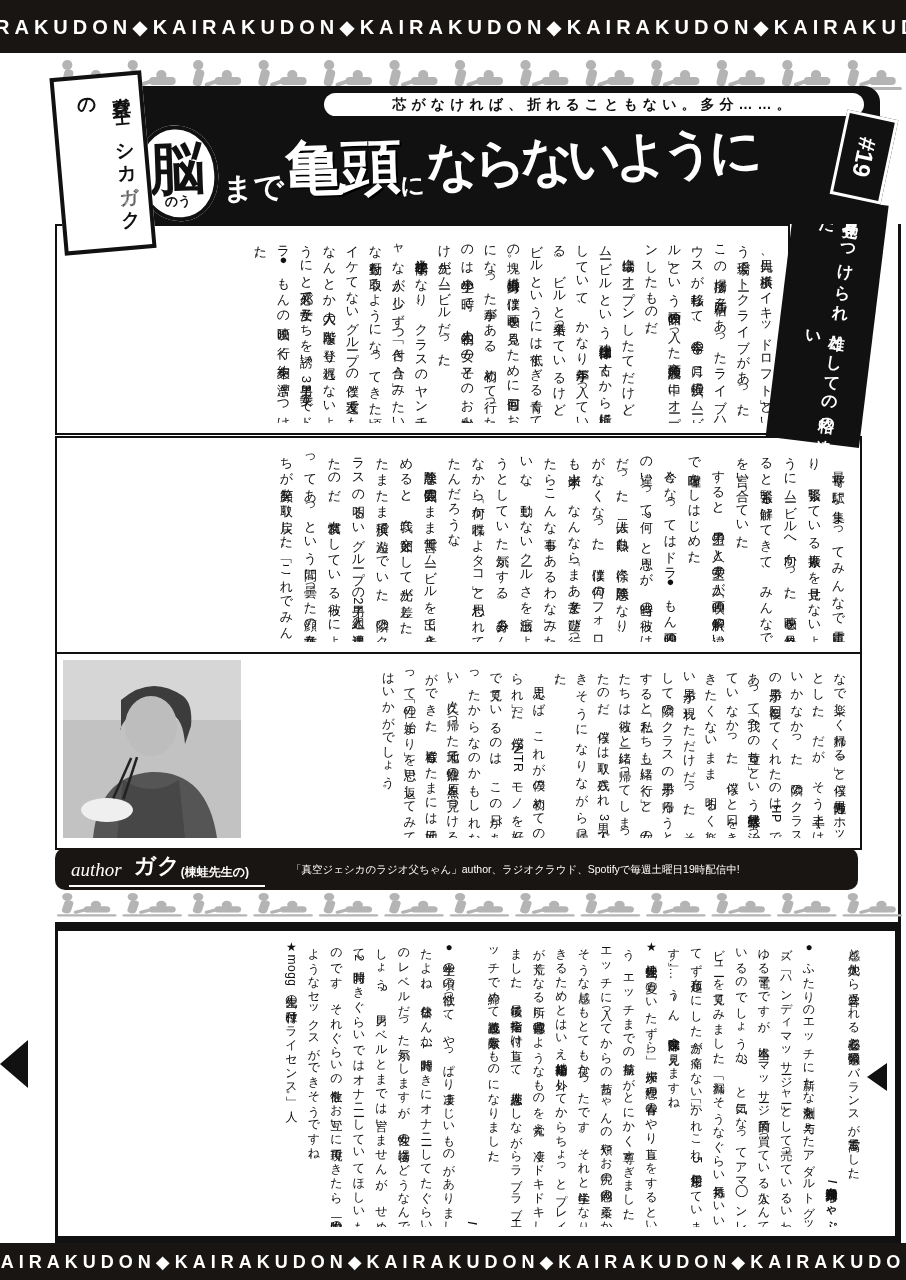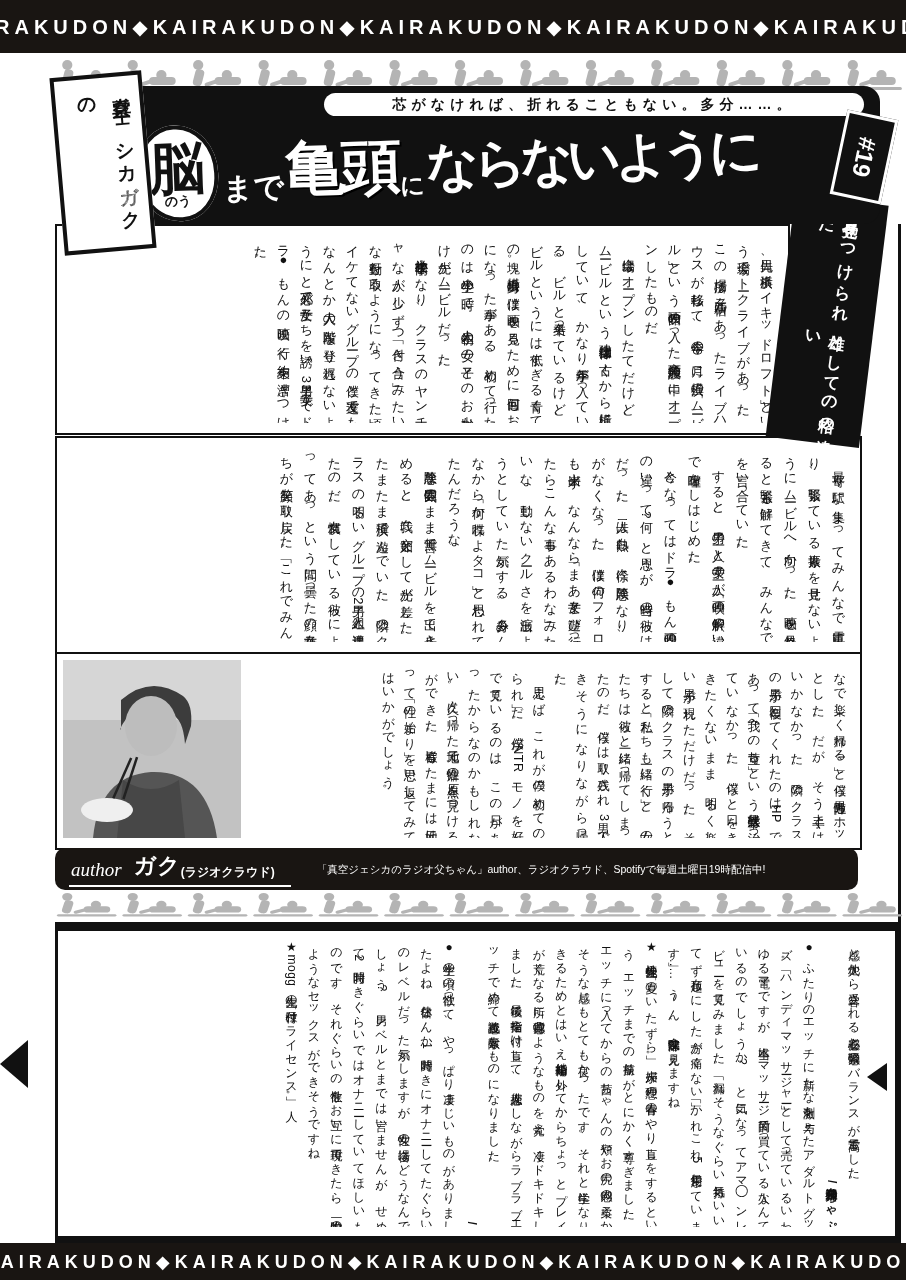--- a/index.html
+++ b/index.html
@@ -174,21 +174,21 @@
     <div class="vflow flow-s3">
       <p class="jpara noindent">なで楽しく帰れる!」と僕ら男性陣もホッとした。だが、そう上手くはいかなかった。隣のクラスの男子が回復してくれたのはHPであって「我々への苛立ち」という状態異常は治っていなかった。僕らと口をききたくないまま、明るく楽しい男子が現れただけだった。そして隣のクラスの男子が帰ろうとすると「私たちも一緒に行く」と、女の子たちは彼らと一緒に帰ってしまったのだ。僕らは取り残され、男3人で泣きそうになりながら帰った。</p>
       <p class="jpara">思えば、これが僕の初めての「寝取られ」だ。僕がNTRモノを好んで見ているのは、この日があったからなのかもしれない。久々に帰った地元で性癖の原点を見つける事ができた。皆様もたまには地元に帰って「性の始まり」を思い返してみてはいかがでしょう。</p>
     </div>
   </div>
 
   <div class="author-bar">
     <div class="author-left">
       <span class="author-script">author</span>
       <span class="author-name">ガク</span>
-      <span class="author-group">(ラジオクラウド)</span>
+      <span class="author-group">(棟蛙先生の)</span>
     </div>
     <div class="author-bio">
       <div>「真空ジェシカのラジオ父ちゃん」author、ラジオクラウド、Spotifyで毎週土曜日19時配信中!</div>
     </div>
   </div>
 
   <svg class="picto picto-bottom" viewBox="0 0 832 42" preserveAspectRatio="none">
     <use href="#scene" x="0"></use>
       <use href="#scene" x="64"></use>
       <use href="#scene" x="128"></use>

